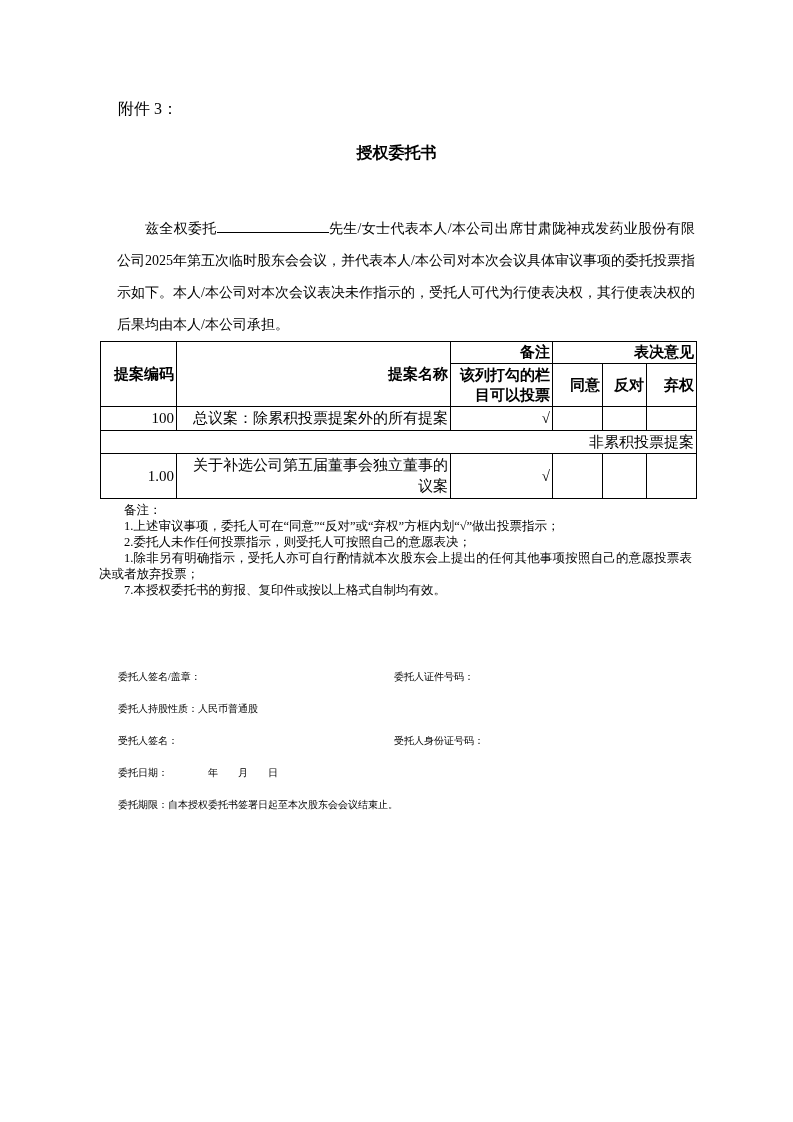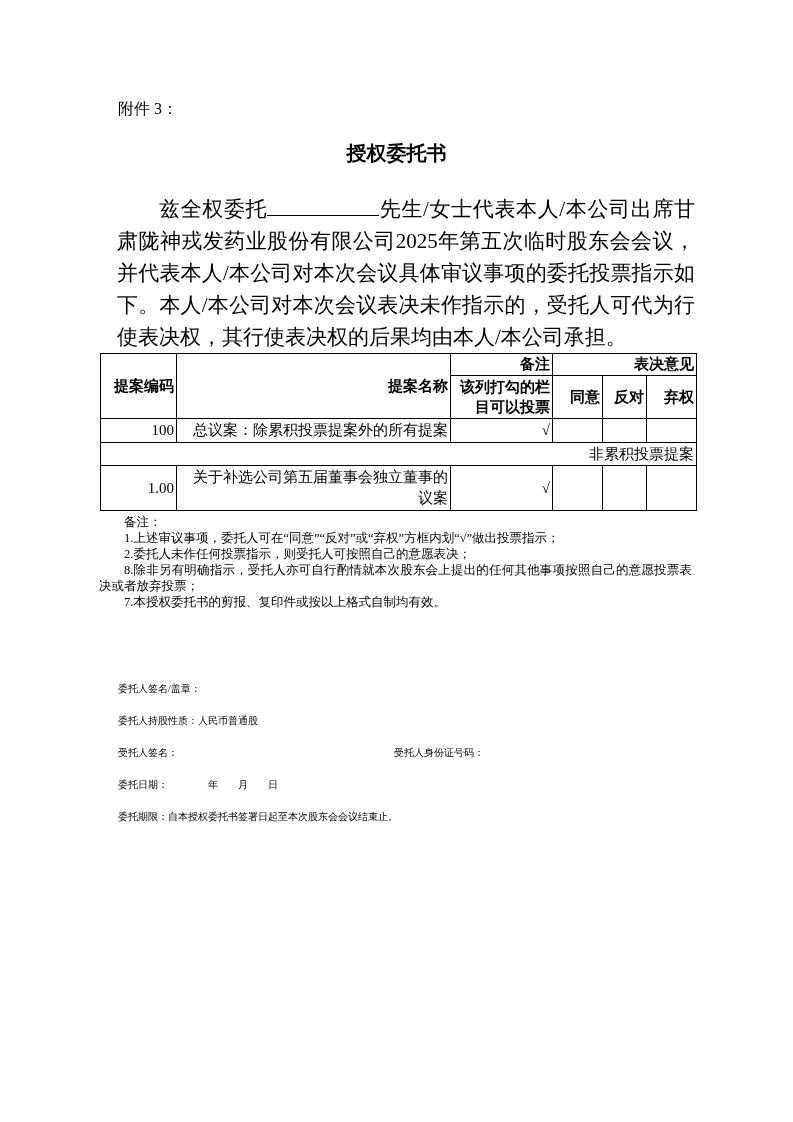--- a/index.html
+++ b/index.html
@@ -12,26 +12,26 @@
   }
   .page { position: relative; width: 793px; height: 1122px; background:#fff; }
 
   .attachment {
     margin: 0; padding: 100px 16px 0 118px;
     font-size: 16px; line-height: 17px;
   }
   .doc-title {
     margin: 24px 0 0 0;
     text-align: center;
-    font-size: 20px; font-weight: bold; line-height: 24px;
+    font-size: 16px; font-weight: bold; line-height: 24px;
   }
   .intro {
-    margin: 28px 0 0 117px;
+    margin: 48px 0 0 117px;
     width: 578px;
-    font-size: 21px; line-height: 32px;
+    font-size: 14px; line-height: 32px;
     text-align: justify;
     text-indent: 2em;
   }
   .blank-line {
     display: inline-block;
     width: 112px; height: 1.05em;
     border-bottom: 1px solid #000;
     vertical-align: baseline;
   }
 
@@ -129,27 +129,28 @@
       <td></td>
       <td></td>
     </tr>
   </tbody>
     </table>
 
   <div class="notes">
     <p>备注：</p>
     <p>1.上述审议事项，委托人可在“同意”“反对”或“弃权”方框内划“√”做出投票指示；</p>
     <p>2.委托人未作任何投票指示，则受托人可按照自己的意愿表决；</p>
-    <p>8.除非另有明确指示，受托人亦可自行酌情就本次股东会上提出的任何其他事项按照自己的意愿投票表决或者放弃投票；</p>
+    <p>1.除非另有明确指示，受托人亦可自行酌情就本次股东会上提出的任何其他事项按照自己的意愿投票表决或者放弃投票；</p>
     <p>7.本授权委托书的剪报、复印件或按以上格式自制均有效。</p>
   </div>
 
   <div class="signature">
     <div class="sig-row">
       <span>委托人签名/盖章：</span>
+      <span>委托人证件号码：</span>
     </div>
     <div class="sig-row">
       <span><span>委托人持股性质：</span><span>人民币普通股</span></span>
     </div>
     <div class="sig-row">
       <span>受托人签名：</span>
       <span>受托人身份证号码：</span>
     </div>
     <div class="sig-line">委托日期：　　　　年　　月　　日</div>
     <div class="sig-line">委托期限：自本授权委托书签署日起至本次股东会会议结束止。</div>

